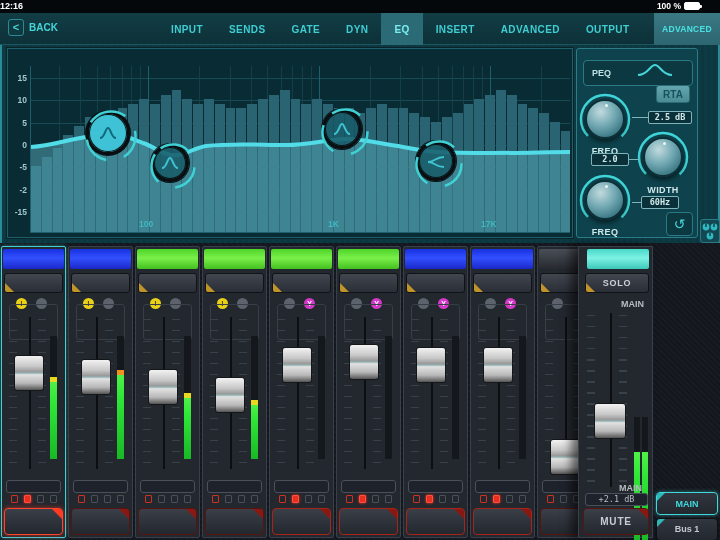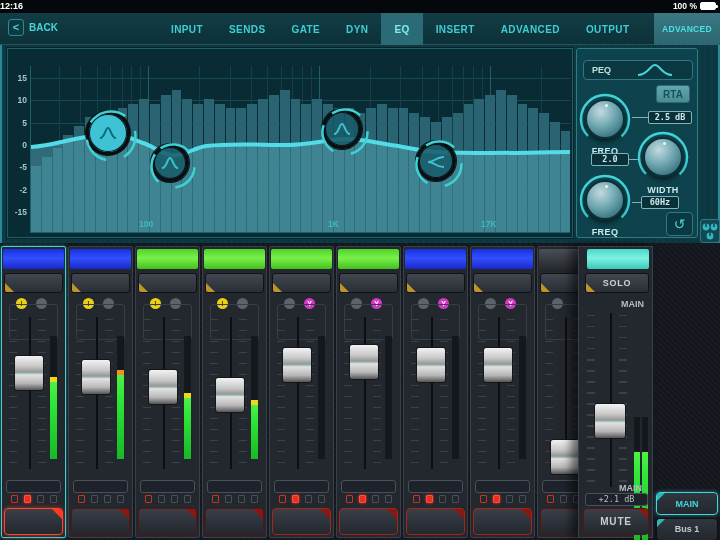--- a/index.html
+++ b/index.html
@@ -2,21 +2,21 @@
 <html><head>
 <meta charset="utf-8">
 <style>
   html,body{margin:0;padding:0;background:#000;}
   *{box-sizing:border-box;font-family:"Liberation Sans",sans-serif;}
   #screen{position:relative;width:720px;height:540px;overflow:hidden;background:#0d3a42;}
 
   
   #statusbar{position:absolute;left:0;top:0;width:720px;height:13px;background:#04080a;color:#fff;}
   #clock{position:absolute;left:0;right:4px;top:1px;text-align:left;font-size:9px;font-weight:bold;}
-  #battwrap{position:absolute;right:4px;top:1px;display:flex;align-items:center;gap:3px;}
+  #battwrap{position:absolute;right:20px;top:1px;display:flex;align-items:center;gap:3px;}
   #battpct{font-size:8.5px;font-weight:bold;}
   .batt{width:16px;height:8px;border:1px solid #fff;border-radius:2px;position:relative;background:#fff;}
   .batt::after{content:"";position:absolute;right:-3px;top:1.5px;width:2px;height:3px;background:#fff;border-radius:0 1px 1px 0;}
 
   
   #navbar{position:absolute;left:0;top:13px;width:720px;height:32px;background:linear-gradient(#123d45,#0d3138);border-bottom:1px solid #1d5560;}
   #backbtn{position:absolute;left:8px;top:6px;display:flex;align-items:center;gap:5px;color:#46d4d8;font-weight:bold;font-size:10px;cursor:pointer;}
   #backchev{width:16px;height:17px;border:1px solid #2c8a94;border-radius:3px;background:#0f3940;color:#46d4d8;font-size:11px;line-height:15px;text-align:center;}
   #tabs{position:absolute;left:158px;top:0;height:32px;display:flex;align-items:stretch;gap:0;}
   .tab{display:flex;align-items:center;padding:0 13px;color:#3fcdd2;font-size:10px;font-weight:bold;letter-spacing:.4px;cursor:pointer;}
@@ -37,21 +37,21 @@
   #curvesvg{position:absolute;left:0;top:0;}
   .ylab{position:absolute;width:18px;text-align:right;font-size:8.5px;font-weight:bold;color:#9fc8ce;}
   .xlab{position:absolute;top:170px;font-size:8.5px;font-weight:bold;color:#3fb8c0;}
   .band{position:absolute;border-radius:50%;border:3px solid #0a0e10;box-shadow:0 0 0 1px #071518, inset 0 0 0 1px #071518;display:flex;align-items:center;justify-content:center;}
   .band .arc{position:absolute;inset:-6px;}
   .band.active{background:#3fc2d6;}
   .band.passive{background:rgba(24,90,104,.85);}
 
   
   #eqpanel{position:absolute;left:574px;top:3px;width:122px;height:190px;background:#0e434d;border:1px solid #2c7d88;border-radius:3px;}
-  #peqdrop{position:absolute;left:6px;top:11px;width:110px;height:20px;background:#0b3841;border:1px solid #2a7a84;border-radius:4px;display:flex;align-items:center;cursor:pointer;}
+  #peqdrop{position:absolute;left:6px;top:11px;width:110px;height:26px;background:#0b3841;border:1px solid #2a7a84;border-radius:4px;display:flex;align-items:center;cursor:pointer;}
   #peqdrop span{color:#bfe0e4;font-size:9px;font-weight:bold;margin-left:8px;}
   #peqdrop svg{position:absolute;right:18px;top:2px;}
   #rtabtn{position:absolute;right:7px;top:36px;width:34px;height:18px;background:linear-gradient(#63a6ae,#4a8b94);border:1px solid #2c6a74;border-radius:3px;color:#16525c;font-size:10px;font-weight:bold;display:flex;align-items:center;justify-content:center;cursor:pointer;}
   .knobwrap{position:absolute;}
   .knobwrap svg{position:absolute;left:0;top:0;}
   .knob{position:absolute;left:7px;top:7px;width:40px;height:40px;border-radius:50%;border:2px solid #0d3038;
     background:radial-gradient(circle at 38% 30%,#c2dade,#74aab4 42%,#3a7884 78%,#2a606c);
     box-shadow:0 3px 5px rgba(0,0,0,.55);}
   .knob::after{content:"";position:absolute;left:18px;top:3px;width:3px;height:3px;border-radius:50%;background:#e8f8f8;}
   .knoblabel{position:absolute;font-size:9px;font-weight:bold;color:#cfe8ea;letter-spacing:.4px;text-align:center;}

